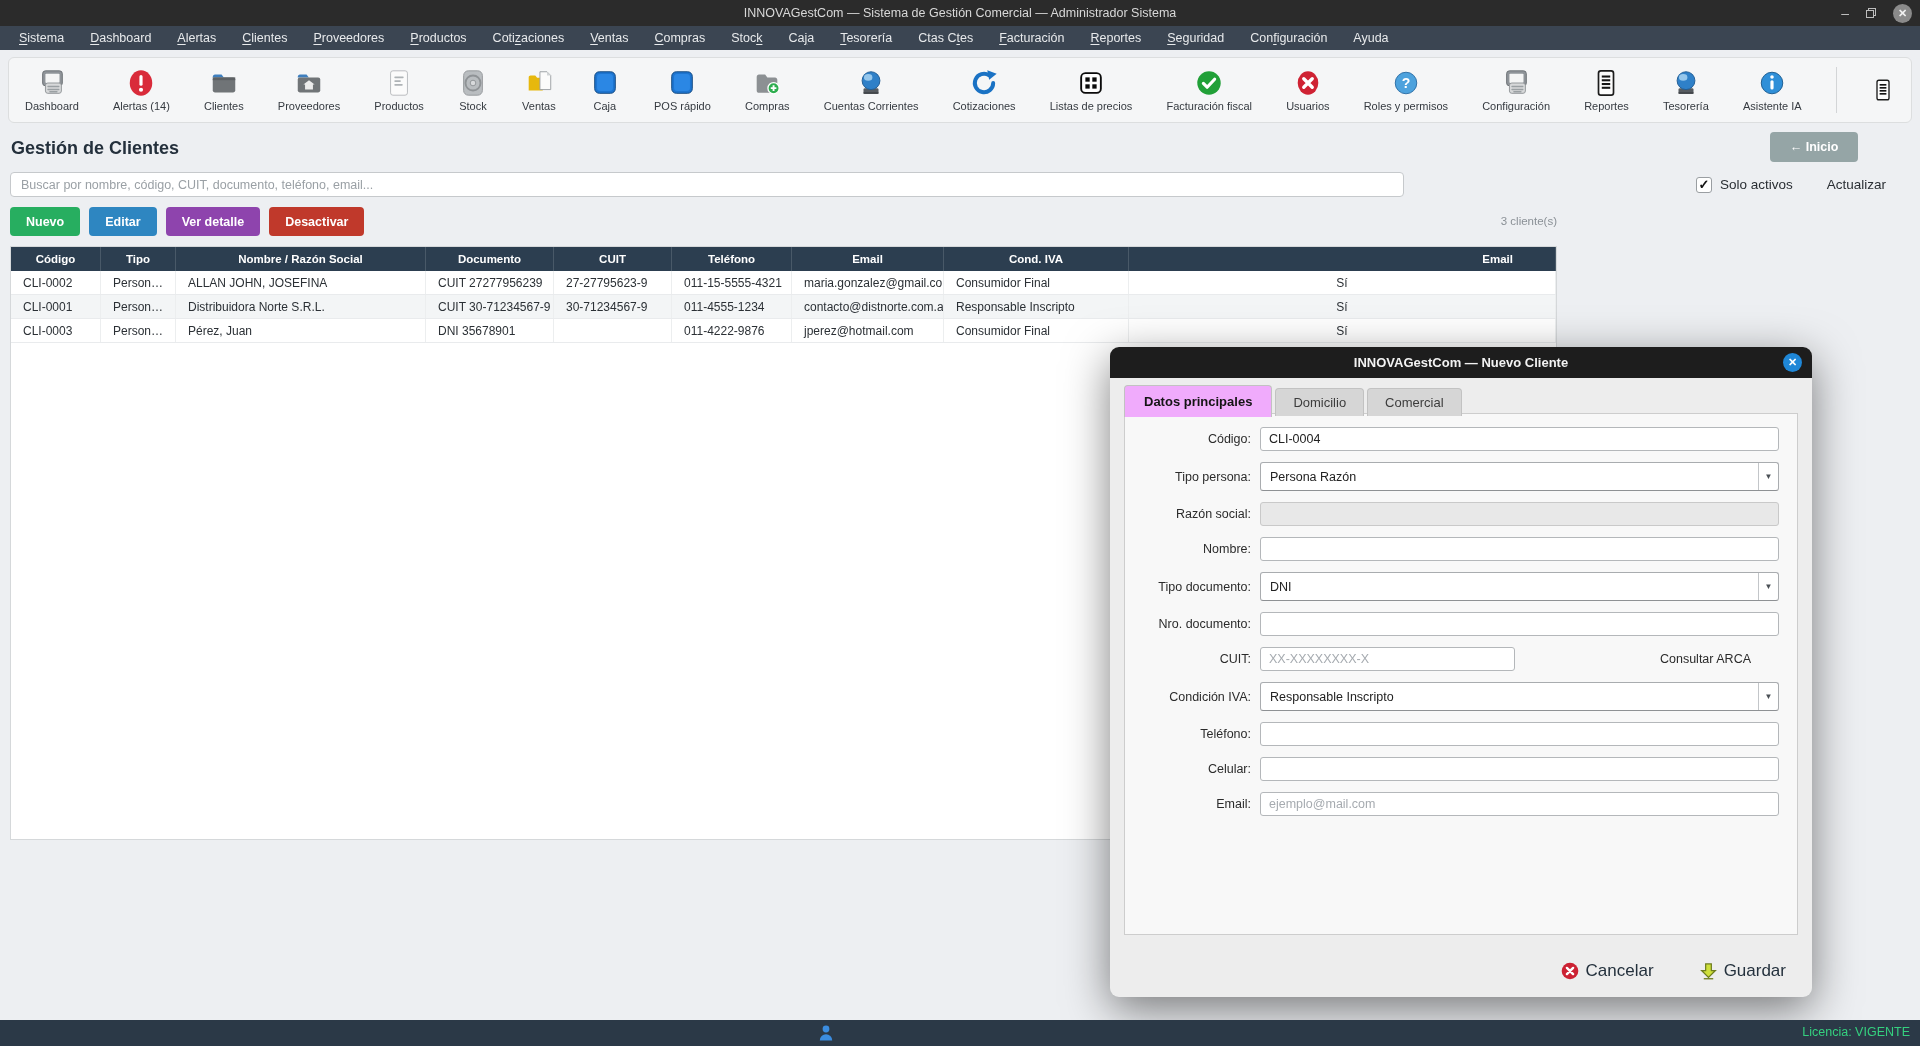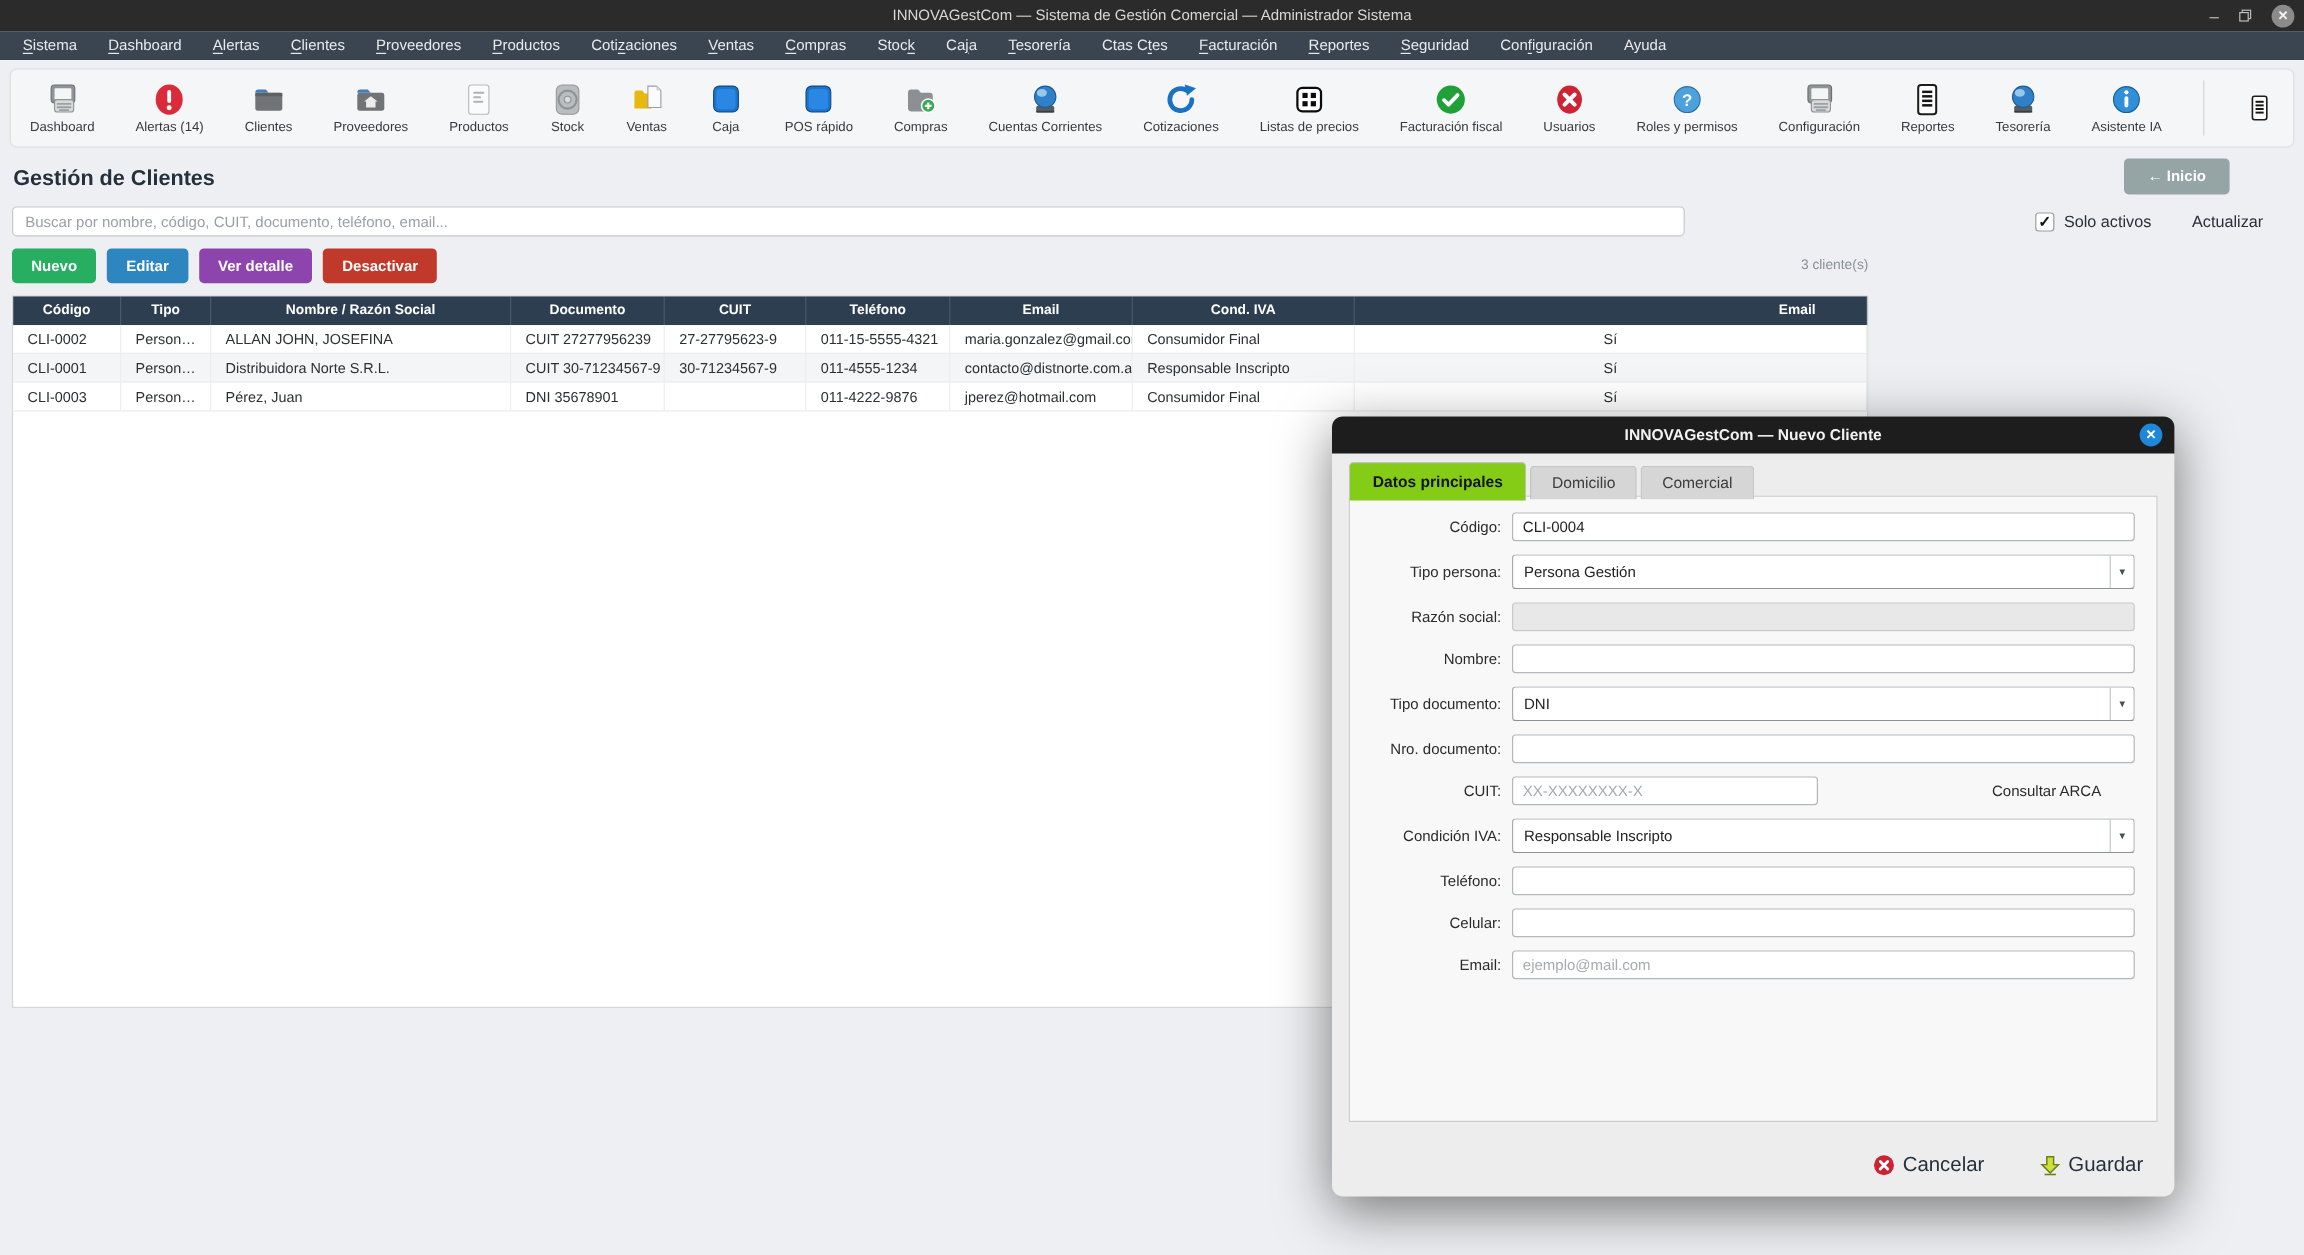--- a/index.html
+++ b/index.html
@@ -74,21 +74,21 @@
             border-radius:9px; box-shadow:0 12px 45px rgba(0,0,0,.5); }
   .dlg-titlebar { height:31px; background:#1d1d1d; border-radius:9px 9px 0 0; position:relative;
                   display:flex; align-items:center; justify-content:center; }
   .dlg-title { color:#f2f2f2; font-size:13px; font-weight:bold; }
   .dlg-close { position:absolute; right:10px; top:6px; width:19px; height:19px; border-radius:50%;
                background:#1f87d7; color:#fff; display:flex; align-items:center; justify-content:center;
                font-size:11px; font-weight:bold; }
   .dlg-tabs { display:flex; align-items:flex-end; margin:7px 0 0 14px; position:relative; z-index:2; }
   .dtab { font-size:13px; color:#3c3c3c; background:#d6d6d6; border:1px solid #c2c2c2; border-bottom:none;
           border-radius:4px 4px 0 0; padding:6px 17px; margin-right:3px; }
-  .dtab.active { background:#84cc16; font-weight:bold; color:#141414; padding:8px 19px; margin-bottom:-1px; }
+  .dtab.active { background:#f0abfc; font-weight:bold; color:#141414; padding:8px 19px; margin-bottom:-1px; }
   .dlg-panel { position:absolute; left:14px; right:14px; top:66px; bottom:62px; background:#f8f8f8;
                border:1px solid #cdcdcd; padding:13px 18px 0 8px; }
   .frow { display:flex; align-items:center; margin-bottom:11px; }
   .flabel { width:118px; text-align:right; font-size:12.5px; color:#2b2b2b; margin-right:9px; flex:0 0 118px; }
   .ftext { flex:1; height:24px; border:1px solid #b4b7ba; border-radius:3px; background:#fff;
            font-size:12.5px; color:#222; padding:0 8px; font-family:"Liberation Sans",sans-serif; }
   .ftext::placeholder { color:#a6abb0; }
   .ftext:disabled { background:#e8e8e8; border-color:#c9c9c9; }
   .ftext.short { flex:0 0 255px; }
   .fselect { flex:1; height:29px; border:1px solid #a9acaf; border-bottom-color:#8e9194; border-radius:3px;
@@ -460,21 +460,21 @@
         <span class="dtab">Comercial</span>
       </div>
     <div class="dlg-panel" id="dlg-panel">
         <div class="frow">
           <span class="flabel">Código:</span>
           <input type="text" class="ftext" value="CLI-0004" style="">
         </div>
         <div class="frow">
           <span class="flabel">Tipo persona:</span>
           <div class="fselect">
-            <span class="sel-value">Persona Gestión</span>
+            <span class="sel-value">Persona Razón</span>
             <span class="sel-arrow">▼</span>
           </div>
         </div>
         <div class="frow">
           <span class="flabel">Razón social:</span>
           <input type="text" class="ftext" disabled="" value="" style="">
         </div>
         <div class="frow">
           <span class="flabel">Nombre:</span>
           <input type="text" class="ftext" value="" style="">
@@ -530,14 +530,23 @@
           <svg width="17" height="18" viewBox="0 0 18 18">
               <path d="M6 1.5 h6 v7 h4.3 L9 15.8 L1.7 8.5 H6 z" fill="#cfe03a" stroke="#6e7d1e" stroke-width="1.3"></path>
               <rect x="4" y="16.5" width="10" height="1.4" fill="#6e7d1e"></rect>
             </svg>
         </span>
         <span>Guardar</span>
       </button>
     </div>
   </div>
 
+  <div class="statusbar">
+    <span class="status-person">
+      <svg width="16" height="18" viewBox="0 0 16 18">
+          <circle cx="8" cy="5" r="3.4" fill="#3b8de0"></circle>
+          <path d="M1.8 16.5 a6.2 6.2 0 0 1 12.4 0 z" fill="#3b8de0"></path>
+        </svg>
+    </span>
+    <span class="status-license">Licencia: VIGENTE</span>
+  </div>
 
 </div>
 
 </body></html>

